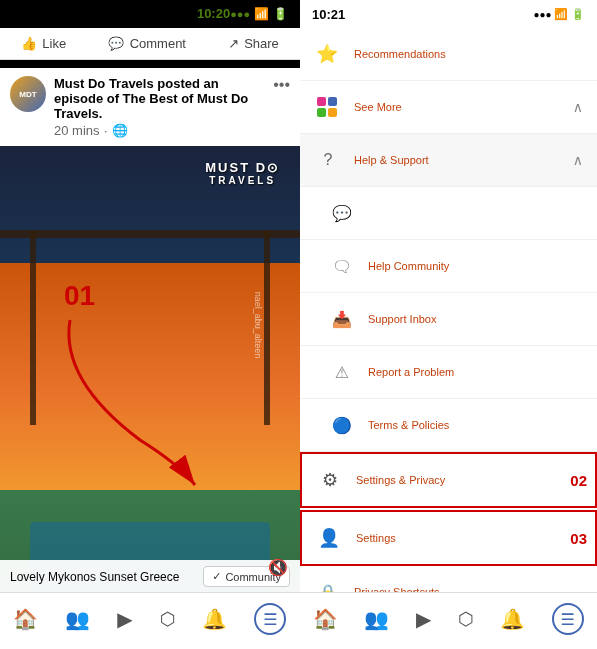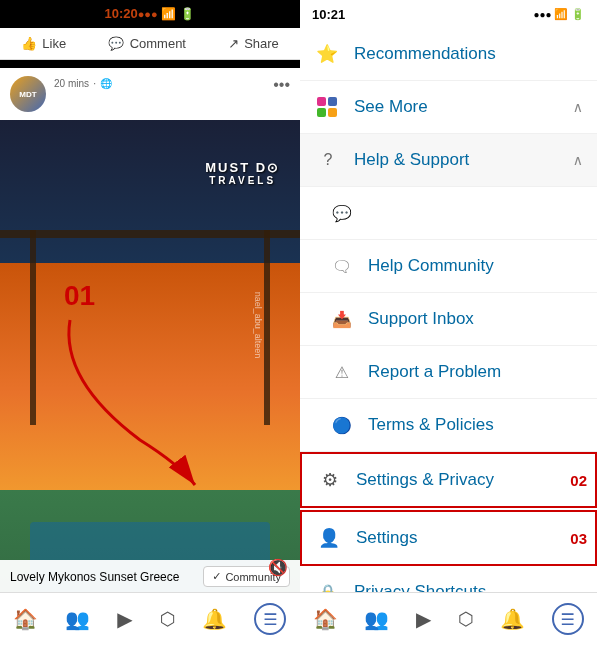--- a/index.html
+++ b/index.html
@@ -11,28 +11,28 @@
       height: 649px;
       background: #000;
       position: relative;
       overflow: hidden;
       display: flex;
       flex-direction: column;
     }
 
     .left-status-bar {
       display: flex;
-      justify-content: center;
+      justify-content: flex-end;
       align-items: center;
       padding: 6px 12px;
       background: rgba(0,0,0,0.5);
       position: absolute;
       top: 0; left: 0; right: 0;
       z-index: 10;
-      color: #c2410c;
+      color: #4d7c0f;
       font-size: 13px;
       font-weight: 600;
     }
 
     .left-status-icons { display: flex; gap: 4px; align-items: center; }
 
     .left-action-bar {
       position: absolute;
       top: 28px; left: 0; right: 0;
       background: white;
@@ -60,21 +60,21 @@
     .post-meta { display: flex; align-items: flex-start; gap: 8px; }
     .avatar-circle {
       width: 36px; height: 36px; border-radius: 50%;
       background: linear-gradient(135deg, #4267B2, #2196F3);
       flex-shrink: 0;
       display: flex; align-items: center; justify-content: center;
       color: white; font-size: 10px; font-weight: bold;
     }
     .post-info { flex: 1; }
     .post-name { font-size: 13px; font-weight: 600; color: #000; }
-    .post-time { font-size: 10px; color: #666; display: flex; align-items: center; gap: 4px; margin-top: 2px; }
+    .post-time { font-size: 13px; color: #666; display: flex; align-items: center; gap: 4px; margin-top: 2px; }
 
     .video-bg {
       width: 100%; height: 100%;
       background: linear-gradient(180deg, #1a1a2e 0%, #c9540a 30%, #e8722a 50%, #3a5a3a 80%, #2a4a2a 100%);
     }
 
     .post-caption {
       position: absolute;
       top: 158px; left: 10px; right: 10px;
       color: #000;
@@ -217,22 +217,22 @@
     }
 
     .menu-icon {
       width: 28px; height: 28px;
       display: flex; align-items: center; justify-content: center;
       font-size: 18px;
       flex-shrink: 0;
     }
 
     .menu-label {
-      font-size: 17px;
-      color: #0369a1;
+      font-size: 11px;
+      color: #c2410c;
       font-weight: 400;
       flex: 1;
     }
 
     .chevron { font-size: 14px; color: #888; }
 
     .badge-num {
       position: absolute;
       right: 30px;
       color: #cc0000;
@@ -281,20 +281,21 @@
       <span>Share</span>
     </div>
   </div>
 
   <div class="post-header">
     <div class="post-meta">
       <div class="avatar-circle" style="background: linear-gradient(135deg,#e8a020,#4267B2);">
         <span style="font-size:8px;">MDT</span>
       </div>
       <div class="post-info">
+        <div class="post-name">Must Do Travels posted an episode of The Best of Must Do Travels.</div>
         <div class="post-time">
           <span>20 mins</span>
           <span>·</span>
           <span>🌐</span>
         </div>
       </div>
       <span style="font-size:16px;color:#666;">•••</span>
     </div>
   </div>
 

